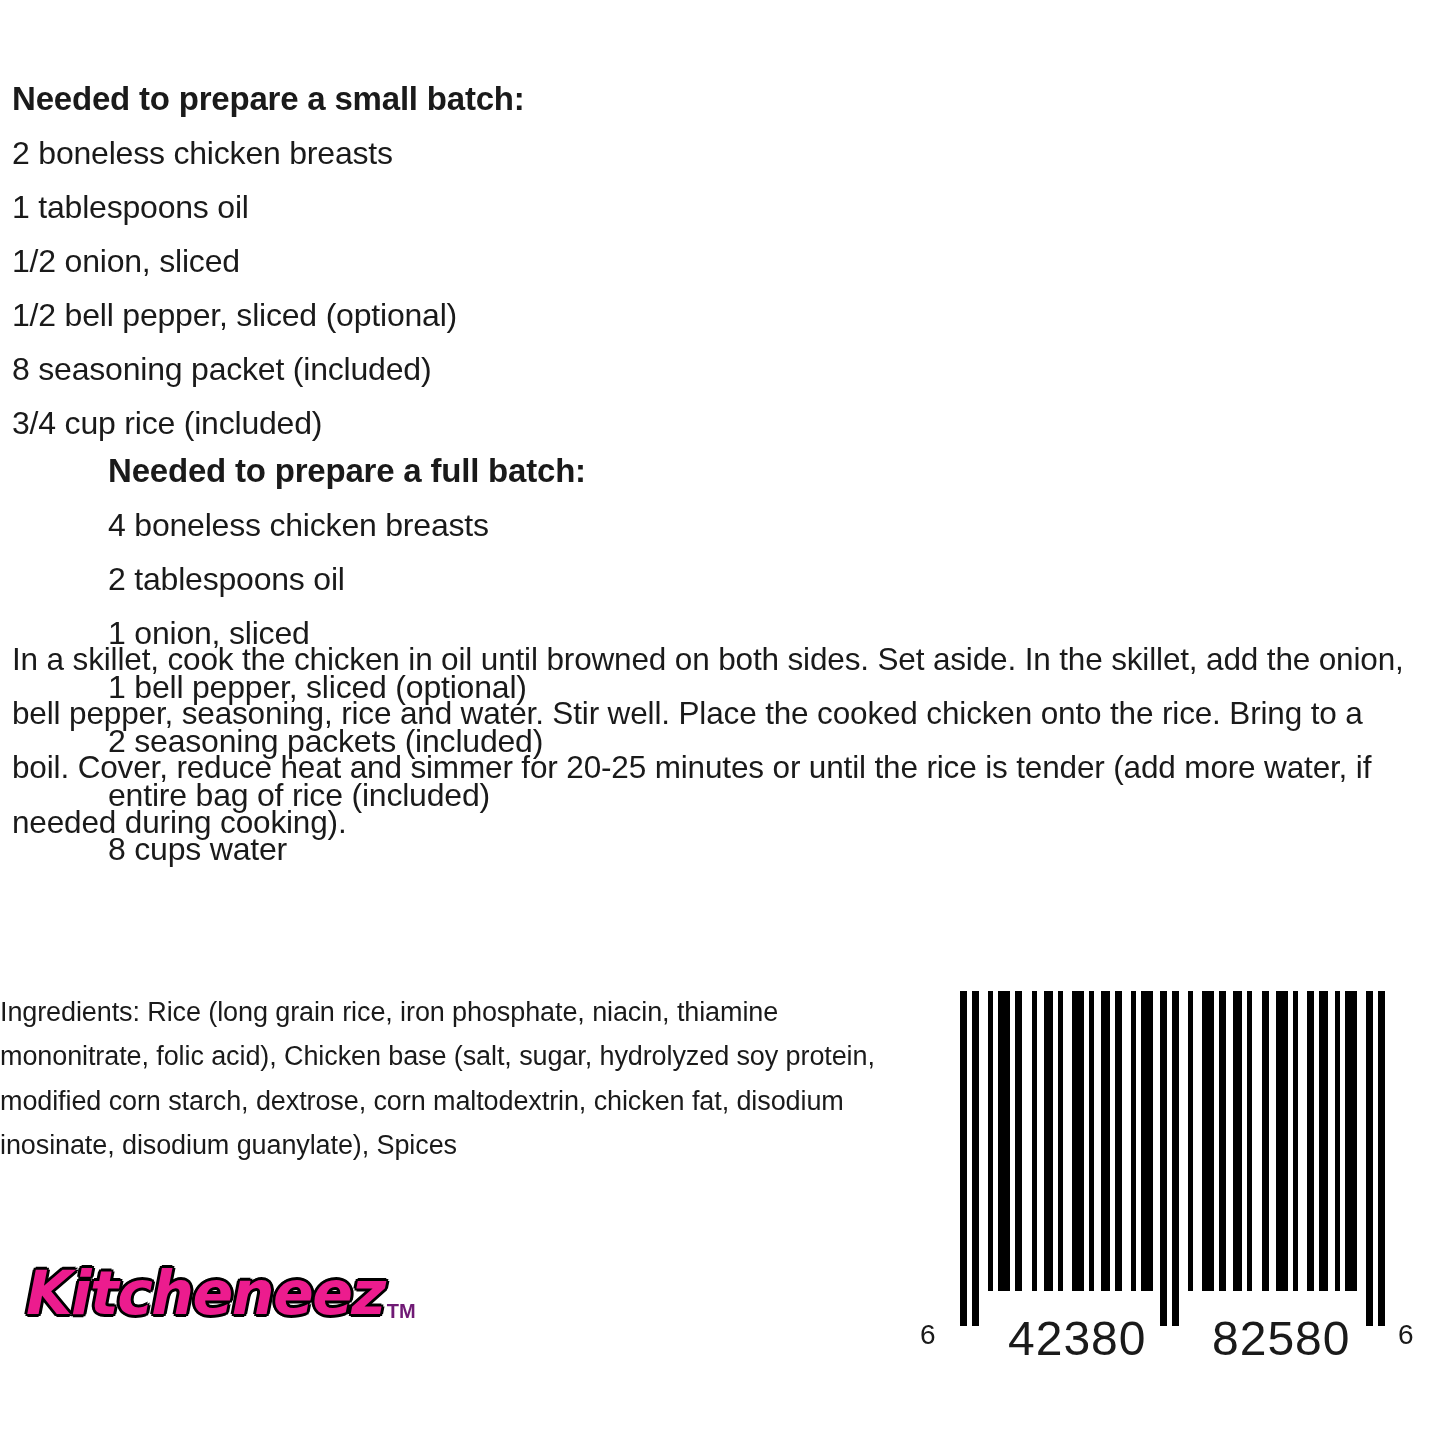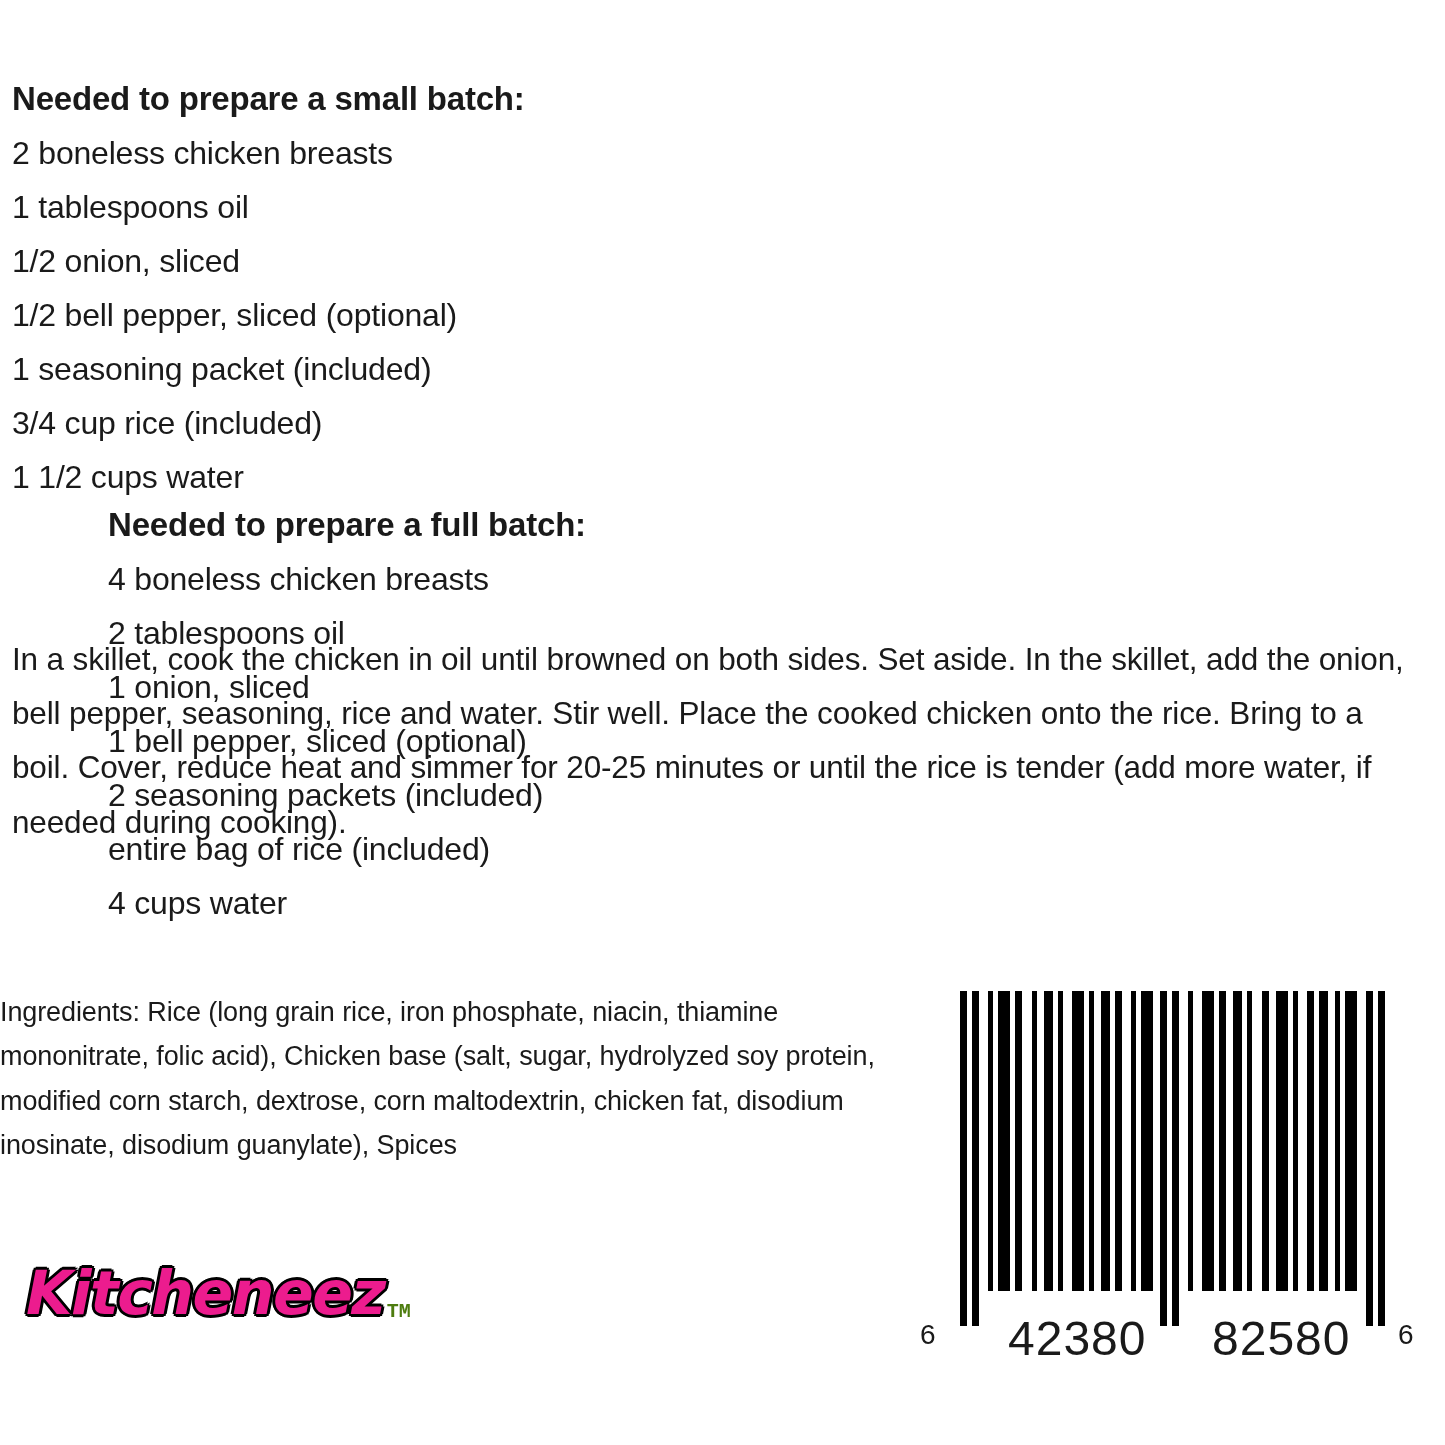--- a/index.html
+++ b/index.html
@@ -105,25 +105,25 @@
     letter-spacing: -1.5px;
     -webkit-text-stroke: 2px #ffffff;
     paint-order: stroke fill;
     text-shadow:
        3px 0 0 #000, -3px 0 0 #000, 0 3px 0 #000, 0 -3px 0 #000,
        2px 2px 0 #000, -2px 2px 0 #000, 2px -2px 0 #000, -2px -2px 0 #000;
     line-height: 1;
     display: inline-block;
   }
   .logo-tm {
-    font-family: Liberation Mono, monospace;
+    font-family: Liberation Sans, sans-serif;
     font-size: 20px;
     font-style: normal;
     font-weight: bold;
-    color: #4d7c0f;
+    color: #701a75;
     -webkit-text-stroke: 0;
     text-shadow: none;
     vertical-align: bottom;
     margin-left: 2px;
     text-align: right;
   }
   .address {
     position: absolute;
     left: 604px;
     top: 38px;
@@ -198,36 +198,35 @@
 
   <div class="batches">
 
     <div class="batch-col">
       <div class="batch-title">Needed to prepare a small batch:</div>
       <ul class="batch-list">
         <li>2 boneless chicken breasts</li>
         <li>1 tablespoons oil</li>
         <li>1/2 onion, sliced</li>
         <li>1/2 bell pepper, sliced (optional)</li>
-        <li>1 seasoning packet (included)</li>
+        <li>8 seasoning packet (included)</li>
         <li>3/4 cup rice (included)</li>
-        <li>1 1/2 cups water</li>
       </ul>
     </div>
 
     <div class="batch-col right">
       <div class="batch-title">Needed to prepare a full batch:</div>
       <ul class="batch-list">
         <li>4 boneless chicken breasts</li>
         <li>2 tablespoons oil</li>
         <li>1 onion, sliced</li>
         <li>1 bell pepper, sliced (optional)</li>
         <li>2 seasoning packets (included)</li>
         <li>entire bag of rice (included)</li>
-        <li>4 cups water</li>
+        <li>8 cups water</li>
       </ul>
     </div>
 
   </div>
 
   <div class="instructions">In a skillet, cook the chicken in oil until browned on both sides. Set aside. In the skillet, add the onion, bell pepper, seasoning, rice and water. Stir well. Place the cooked chicken onto the rice. Bring to a boil. Cover, reduce heat and simmer for 20-25 minutes or until the rice is tender (add more water, if needed during cooking).</div>
 
   <div class="ingredients">Ingredients: Rice (long grain rice, iron phosphate, niacin, thiamine mononitrate, folic acid), Chicken base (salt, sugar, hydrolyzed soy protein, modified corn starch, dextrose, corn maltodextrin, chicken fat, disodium inosinate, disodium guanylate), Spices</div>
 
   <div class="footer">

